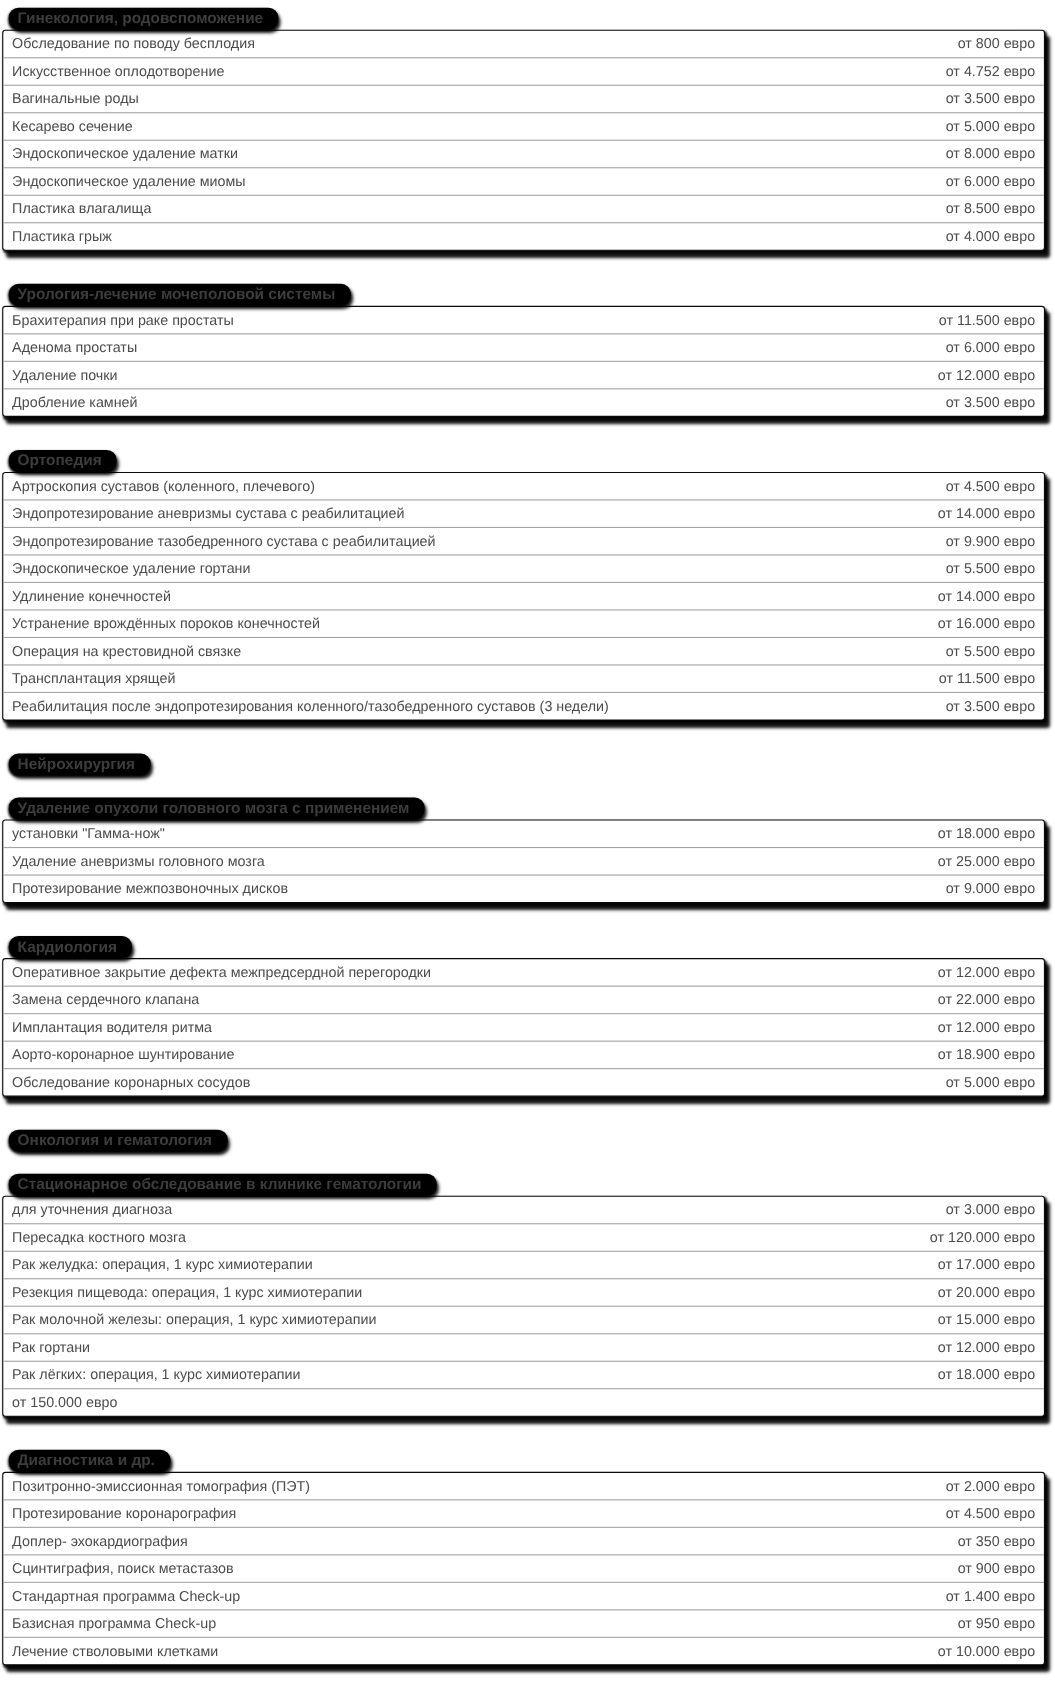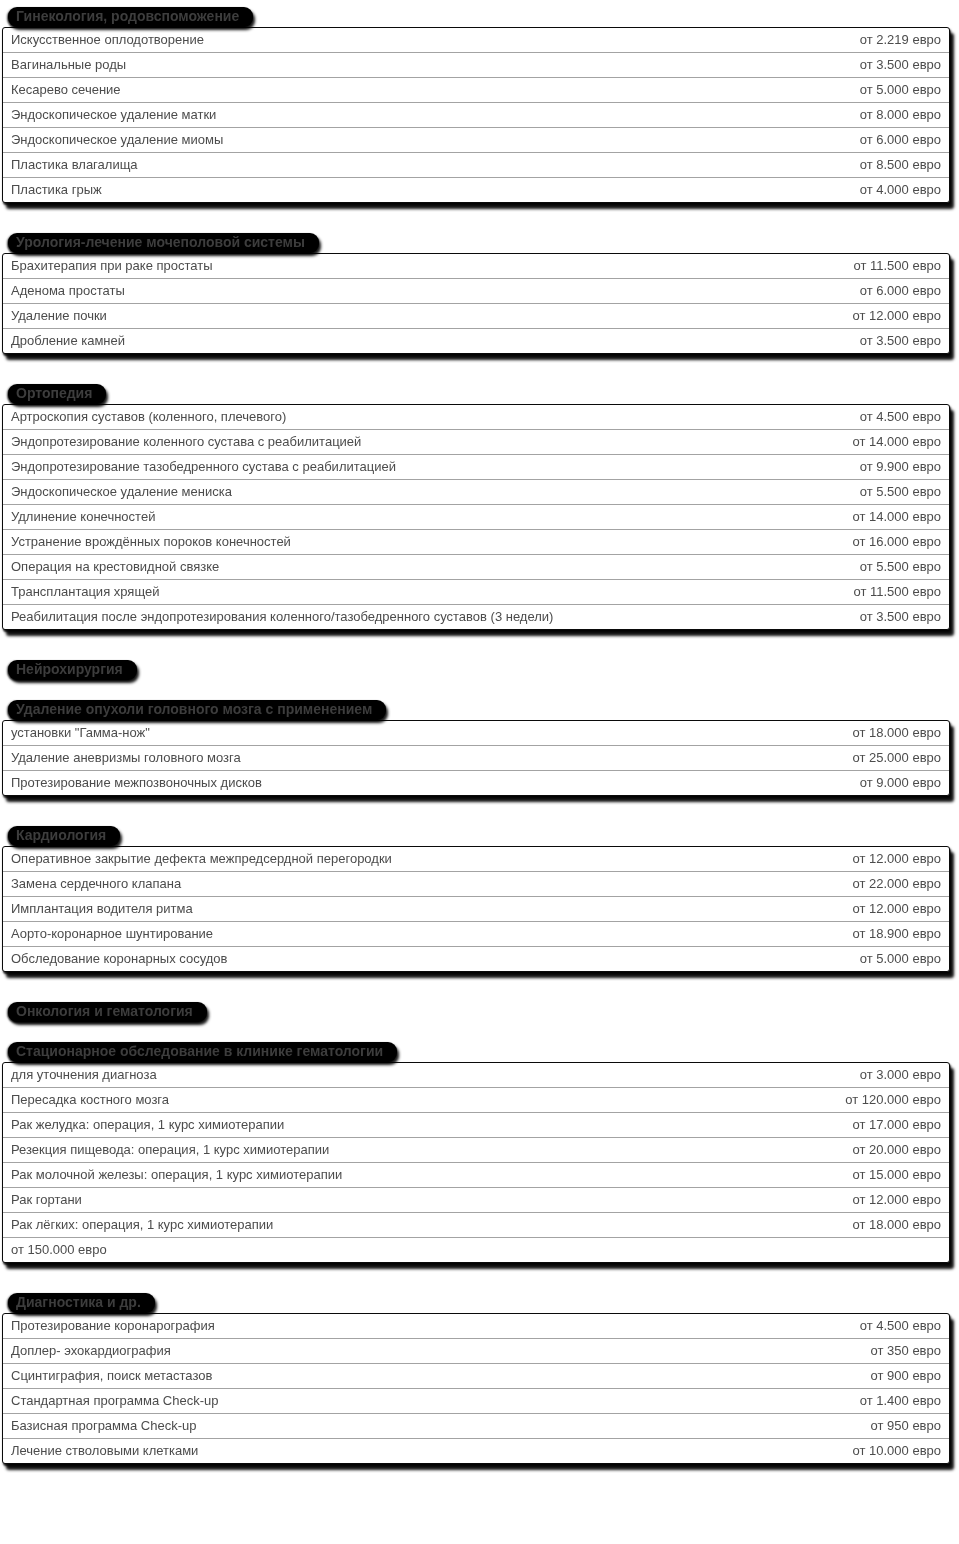--- a/index.html
+++ b/index.html
@@ -68,22 +68,26 @@
   }
 </style>
 </head>
 <body>
 
 <main>
     <section class="section">
       <div class="badge">Гинекология, родовспоможение</div>
       <div class="ptable">
         <div class="prow">
+          <div class="plabel">Обследование по поводу бесплодия</div>
+          <div class="pprice">от 800 евро</div>
+        </div>
+        <div class="prow">
           <div class="plabel">Искусственное оплодотворение</div>
-          <div class="pprice">от 2.219 евро</div>
+          <div class="pprice">от 4.752 евро</div>
         </div>
         <div class="prow">
           <div class="plabel">Вагинальные роды</div>
           <div class="pprice">от 3.500 евро</div>
         </div>
         <div class="prow">
           <div class="plabel">Кесарево сечение</div>
           <div class="pprice">от 5.000 евро</div>
         </div>
         <div class="prow">
@@ -126,29 +130,29 @@
       </div>
     </section>
     <section class="section">
       <div class="badge">Ортопедия</div>
       <div class="ptable">
         <div class="prow">
           <div class="plabel">Артроскопия суставов (коленного, плечевого)</div>
           <div class="pprice">от 4.500 евро</div>
         </div>
         <div class="prow">
-          <div class="plabel">Эндопротезирование коленного сустава с реабилитацией</div>
+          <div class="plabel">Эндопротезирование аневризмы сустава с реабилитацией</div>
           <div class="pprice">от 14.000 евро</div>
         </div>
         <div class="prow">
           <div class="plabel">Эндопротезирование тазобедренного сустава с реабилитацией</div>
           <div class="pprice">от 9.900 евро</div>
         </div>
         <div class="prow">
-          <div class="plabel">Эндоскопическое удаление мениска</div>
+          <div class="plabel">Эндоскопическое удаление гортани</div>
           <div class="pprice">от 5.500 евро</div>
         </div>
         <div class="prow">
           <div class="plabel">Удлинение конечностей</div>
           <div class="pprice">от 14.000 евро</div>
         </div>
         <div class="prow">
           <div class="plabel">Устранение врождённых пороков конечностей</div>
           <div class="pprice">от 16.000 евро</div>
         </div>
@@ -242,20 +246,24 @@
           <div class="pprice">от 18.000 евро</div>
         </div>
         <div class="prow">
           <div class="pprice">от 150.000 евро</div>
         </div>
       </div>
     </section>
     <section class="section">
       <div class="badge">Диагностика и др.</div>
       <div class="ptable">
+        <div class="prow">
+          <div class="plabel">Позитронно-эмиссионная томография (ПЭТ)</div>
+          <div class="pprice">от 2.000 евро</div>
+        </div>
         <div class="prow">
           <div class="plabel">Протезирование коронарография</div>
           <div class="pprice">от 4.500 евро</div>
         </div>
         <div class="prow">
           <div class="plabel">Доплер- эхокардиография</div>
           <div class="pprice">от 350 евро</div>
         </div>
         <div class="prow">
           <div class="plabel">Сцинтиграфия, поиск метастазов</div>

